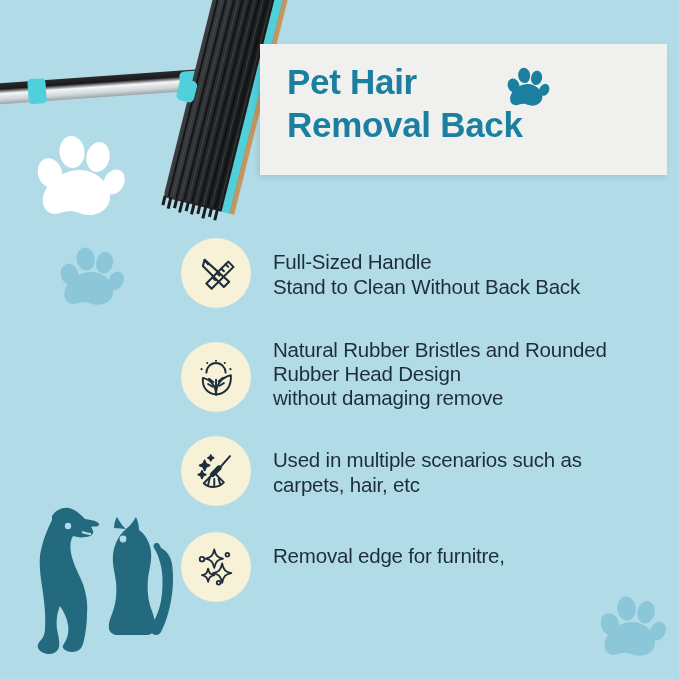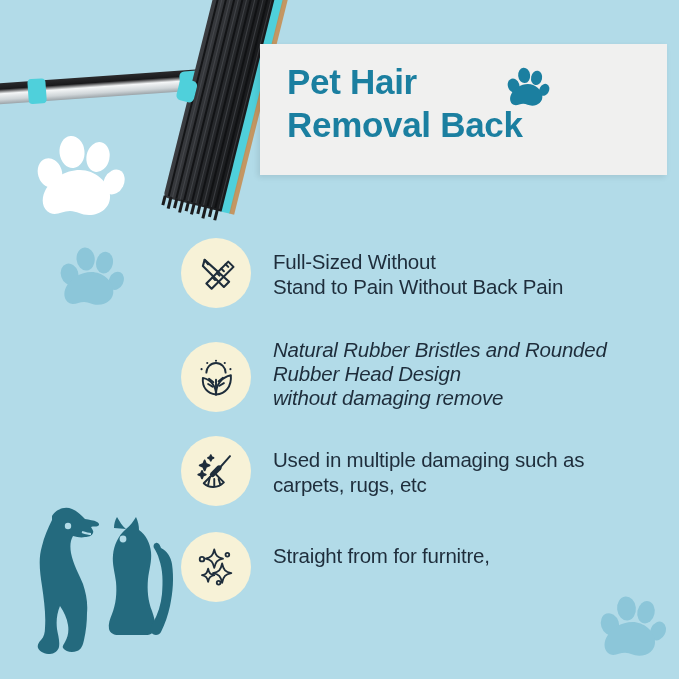--- a/index.html
+++ b/index.html
@@ -86,21 +86,21 @@
     color: #1e2d3b;
     font-size: 20.5px;
     line-height: 25px;
     letter-spacing: -0.2px;
   }
   .feature-text div { white-space: nowrap; }
 
   #feature-0 { margin-bottom: 28px; }
   #feature-1 { margin-bottom: 24px; }
   #feature-2 { margin-bottom: 26px; }
-  #feature-1 .feature-text { padding-top: 2px; line-height: 24px; font-style: italic; }
+  #feature-1 .feature-text { padding-top: 2px; line-height: 24px; }
   #feature-1 .feature-icon { margin-top: 6px; }
 
   
   #pets { position: absolute; left: 22px; top: 492px; width: 180px; height: 180px; }
 </style>
 </head>
 <body>
 
 <div id="poster">
 
@@ -245,22 +245,22 @@
             <path d="M11 9 L15 14"></path>
             <path d="M38 11 L13 36 L19 42 L44 17 Z"></path>
             <path d="M35 14 L38 17"></path>
             <path d="M30 19 L33 22"></path>
             <path d="M25 24 L28 27"></path>
             <path d="M20 29 L23 32"></path>
           </g>
         </svg>
       </div>
       <div class="feature-text">
-        <div>Full-Sized Without</div>
-        <div>Stand to Pain Without Back Pain</div>
+        <div>Full-Sized Handle</div>
+        <div>Stand to Clean Without Back Back</div>
       </div>
     </div>
 
     <div class="feature" id="feature-1">
       <div class="feature-icon">
         <svg viewBox="0 0 48 48" width="42" height="42" aria-hidden="true">
           <g fill="none" stroke="#1e2d3b" stroke-width="2.2" stroke-linecap="round" stroke-linejoin="round">
             <path d="M13 19a11 11 0 0 1 22 0"></path>
             <circle cx="24" cy="5.5" r="1.2" fill="#1e2d3b" stroke="none"></circle>
             <circle cx="14" cy="8" r="1.2" fill="#1e2d3b" stroke="none"></circle>
@@ -294,40 +294,40 @@
             <path d="M17 31 L15 40"></path>
               <path d="M22 33 L22 41"></path>
               <path d="M27 33 L29 40"></path>
             <path d="M11 12 l1.6 4 4 1.6 -4 1.6 -1.6 4 -1.6 -4 -4 -1.6 4 -1.6z" fill="#1e2d3b"></path>
             <path d="M8 24 l1.2 3 3 1.2 -3 1.2 -1.2 3 -1.2 -3 -3 -1.2 3 -1.2z" fill="#1e2d3b"></path>
             <path d="M18 6 l0.9 2.2 2.2 0.9 -2.2 0.9 -0.9 2.2 -0.9 -2.2 -2.2 -0.9 2.2 -0.9z" fill="#1e2d3b"></path>
           </g>
         </svg>
       </div>
       <div class="feature-text">
-        <div>Used in multiple damaging such as</div>
-        <div>carpets, rugs, etc</div>
+        <div>Used in multiple scenarios such as</div>
+        <div>carpets, hair, etc</div>
       </div>
     </div>
 
     <div class="feature" id="feature-3">
       <div class="feature-icon">
         <svg viewBox="0 0 48 48" width="42" height="42" aria-hidden="true">
           <g fill="none" stroke="#1e2d3b" stroke-width="2.1" stroke-linejoin="round">
             <path d="M22 4 c1.5 7 3.5 9 10 10.5 -6.5 1.5 -8.5 3.5 -10 10.5 -1.5 -7 -3.5 -9 -10 -10.5 6.5 -1.5 8.5 -3.5 10 -10.5z"></path>
             <path d="M31 20 c1.6 7.5 3.7 9.6 10.5 11 -6.8 1.4 -8.9 3.5 -10.5 11 -1.6 -7.5 -3.7 -9.6 -10.5 -11 6.8 -1.4 8.9 -3.5 10.5 -11z"></path>
             <path d="M15 26 c1.1 5 2.5 6.4 7 7.4 -4.5 1 -5.9 2.4 -7 7.4 -1.1 -5 -2.5 -6.4 -7 -7.4 4.5 -1 5.9 -2.4 7 -7.4z"></path>
             <circle cx="8" cy="15" r="2.6"></circle>
             <circle cx="37" cy="10" r="2.1"></circle>
             <circle cx="27" cy="42" r="2.1"></circle>
           </g>
         </svg>
       </div>
       <div class="feature-text">
-        <div>Straight from for furnitre,</div>
+        <div>Removal edge for furnitre,</div>
       </div>
     </div>
 
   </div>
 
   <div id="pets">
     <svg viewBox="0 0 180 180" width="180" height="180" aria-hidden="true">
       <g fill="#246a7e">
 
         <path d="M30 24c4-7 13-10 20-7 5 2 9 6 13 10 4 1 9 1 12 3 2 1 3 3 1 4-2 1-5 0-7 1 1 2 3 4 2 6-1 3-5 4-8 4-4 1-8 0-12-1-3 5-3 11-2 17 2 11 8 21 12 31 3 9 5 19 4 29 0 9-1 18-3 27-1 5-3 10-7 11-5 2-11 1-14-3-1-2 1-4 2-6 3-5 4-11 3-17-1-7-4-13-8-19-3 7-4 15-3 23 1 6 3 12 2 18-1 4-5 7-9 7-5 0-10-2-12-6-1-3 1-6 3-8 3-3 4-8 4-12 1-14-1-28-3-42-2-13-4-27 0-40 2-9 6-18 10-26z"></path>

